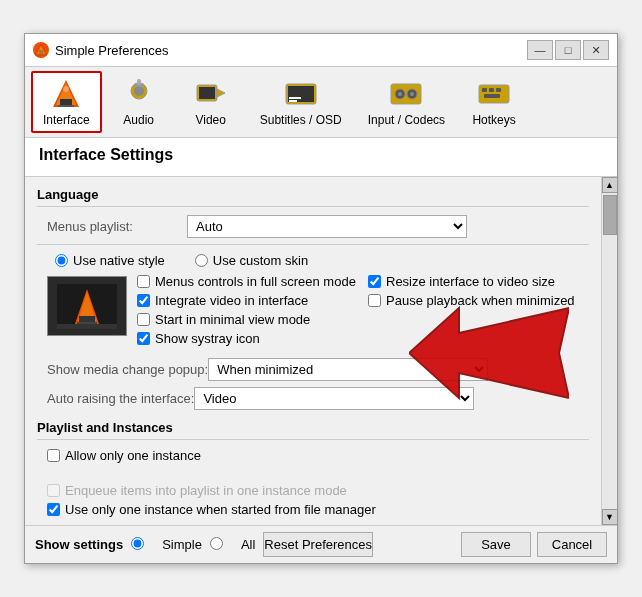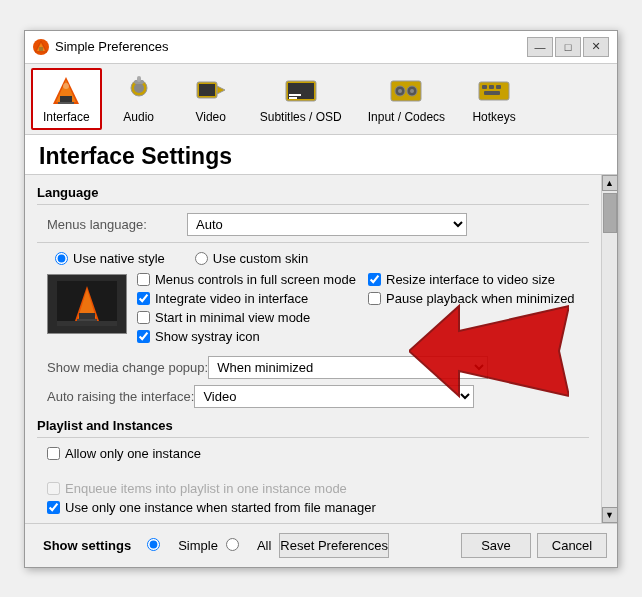--- a/index.html
+++ b/index.html
@@ -79,23 +79,23 @@
     }
 
     
     .vlc-cone {
       width: 36px; height: 36px;
       position: relative;
     }
     .vlc-cone svg { width: 100%; height: 100%; }
 
     .page-title {
-      font-size: 23px;
+      font-size: 16px;
       font-weight: bold;
-      padding: 8px 14px 4px;
+      padding: 8px 14px 12px;
       color: #000;
       border-bottom: 1px solid #ccc;
       background: #fff;
     }
 
     .content-area {
       display: flex;
       background: #f0f0f0;
     }
     .main-content {
@@ -343,21 +343,21 @@
 
   <div class="page-title">Interface Settings</div>
 
   <div class="content-area">
     <div class="main-content">
 
       <div class="section-label">Language</div>
       <hr class="divider">
       <div class="section-content">
         <div class="form-row">
-          <span class="form-label">Menus language:</span>
+          <span class="form-label">Menus playlist:</span>
           <select class="form-select">
             <option>Auto</option>
             <option>English</option>
             <option>French</option>
             <option>German</option>
           </select>
         </div>
       </div>
 
       <hr class="divider">
@@ -466,21 +466,21 @@
 
     <div class="scrollbar-area">
       <div class="scroll-arrow">▲</div>
       <div class="scroll-thumb"></div>
       <div style="flex:1;"></div>
       <div class="scroll-arrow">▼</div>
     </div>
   </div>
 
   <div class="bottom-bar">
-    <span class="section-label" style="margin:8px;">Show settings</span>
+    <span class="section-label" style="margin:0;">Show settings</span>
     <label class="radio-small">
       <input type="radio" name="show_settings" checked="" style="">
       <span>Simple</span>
     </label>
     <label class="radio-small">
       <input type="radio" name="show_settings" style="">
       <span>All</span>
     </label>
     <button class="btn reset">Reset Preferences</button>
     <div class="bottom-actions">

